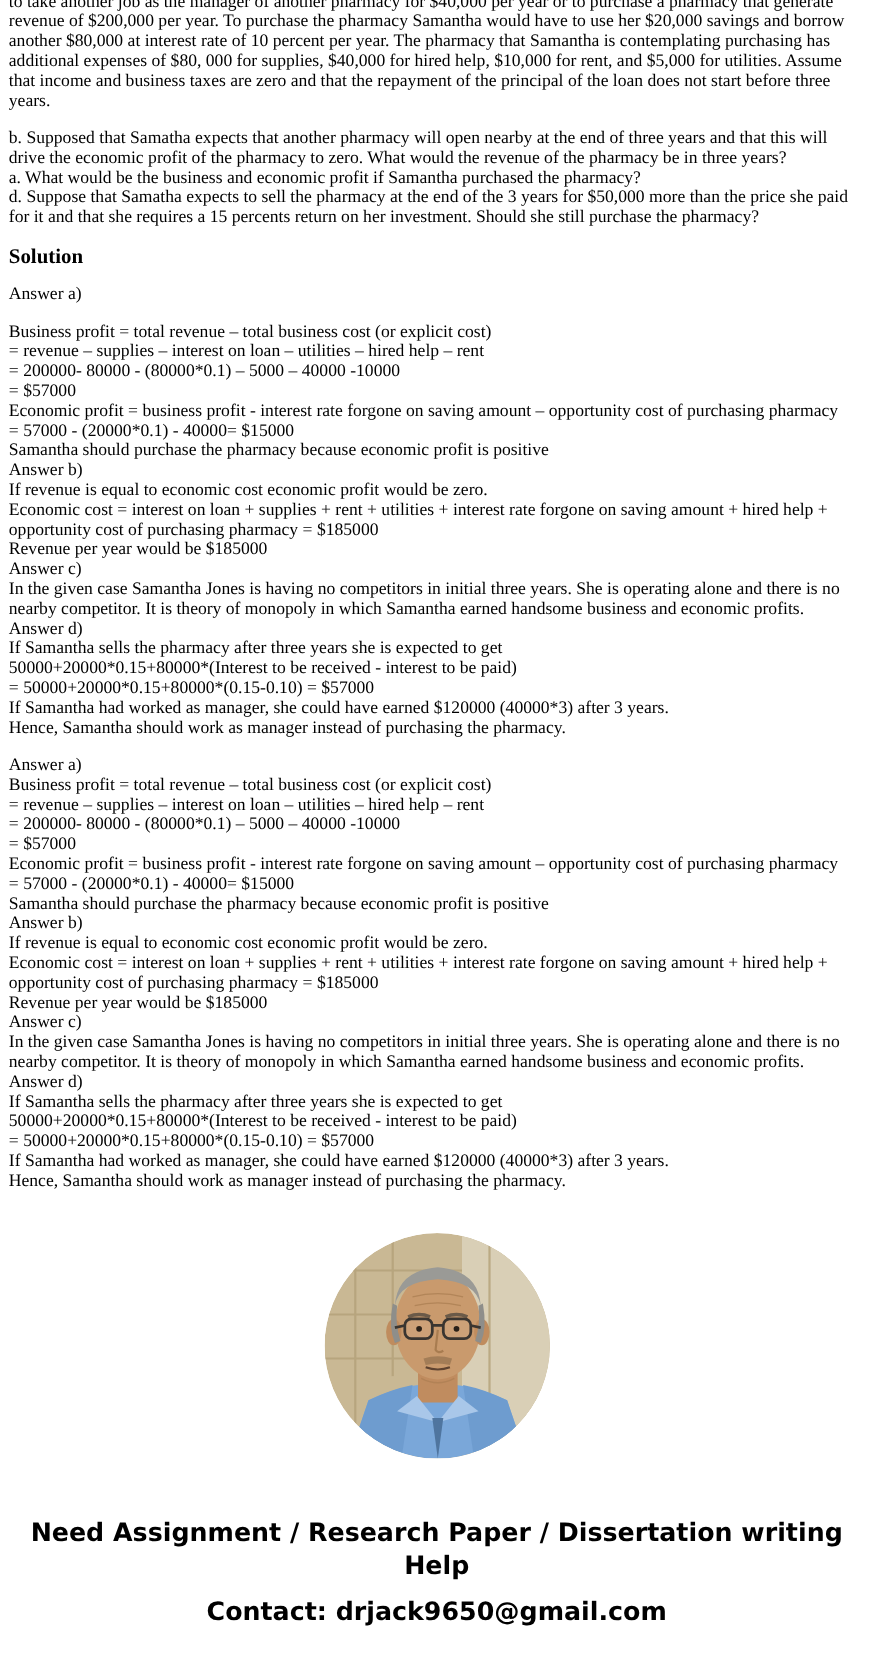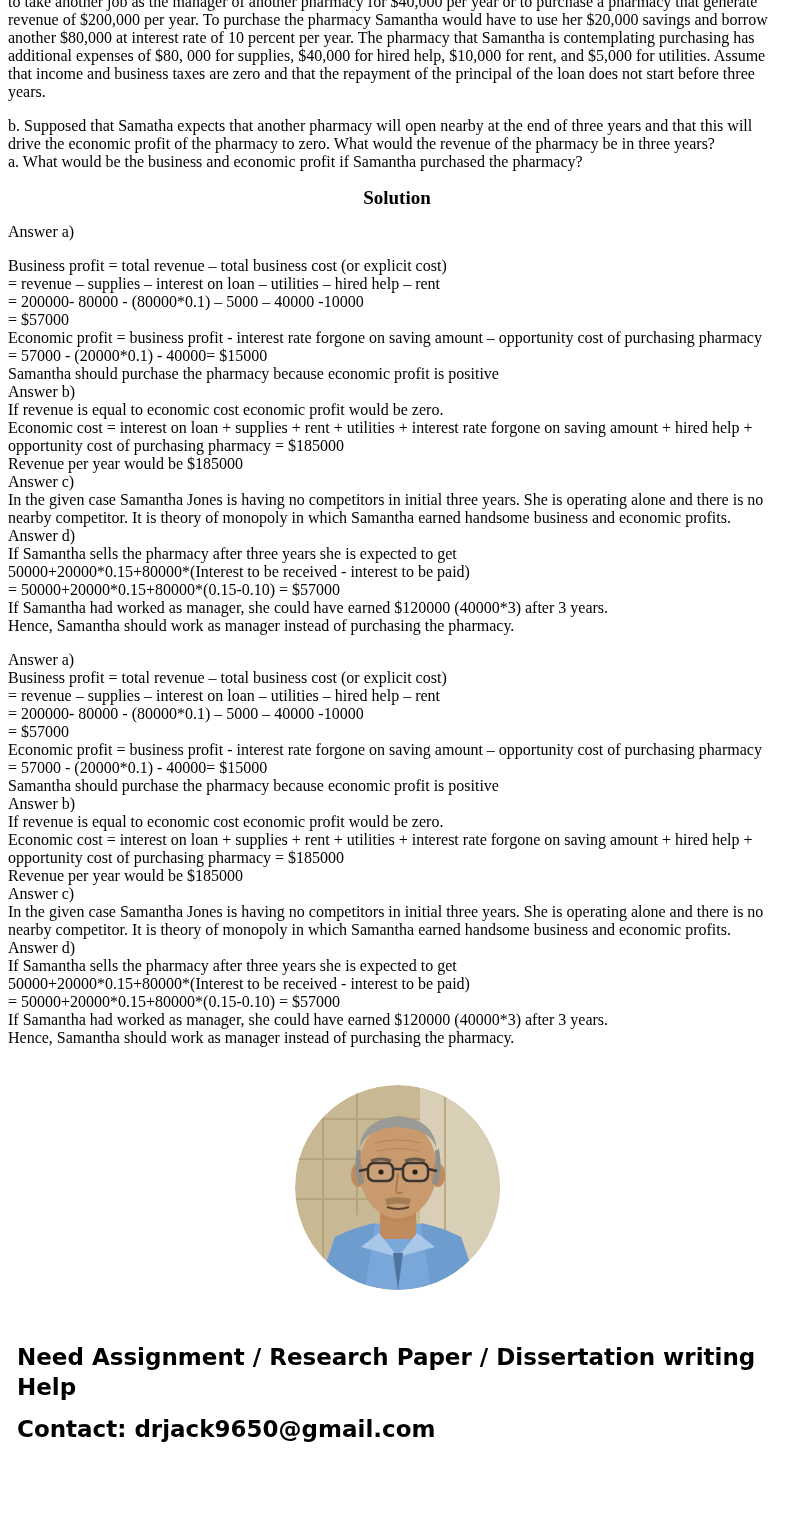--- a/index.html
+++ b/index.html
@@ -26,21 +26,20 @@
   }
   .questions > div, .lines > div, .block2 > div {
     margin: 0;
   }
   h3.solution {
     font-family: "Liberation Serif", serif;
     font-size: 19px;
     line-height: 22px;
     font-weight: bold;
     margin: 16px 0 14px 0;
-    text-align: center;
   }
   .answer-label {
     margin: 14px 0 16px 0;
   }
   .lines {
     margin: 0 0 0 0;
   }
   .block2 {
     margin: 16px 0 0 0;
   }
@@ -48,41 +47,42 @@
     margin: 38px 0 0 0;
     text-align: center;
   }
   .photo-wrap svg {
     display: inline-block;
     border-radius: 50%;
   }
   .footer {
     margin: 48px auto 24px auto;
     max-width: 760px;
-    text-align: left;
+    text-align: center;
     font-family: "DejaVu Sans", sans-serif;
     font-weight: bold;
     font-size: 23px;
     line-height: 30px;
     color: #000000;
   }
   .footer .contact-line {
     margin-top: 12px;
   }
 </style>
 </head>
 <body>
 
 <div class="doc">
 
   <p class="intro">to take another job as the manager of another pharmacy for $40,000 per year or to purchase a pharmacy that generate revenue of $200,000 per year. To purchase the pharmacy Samantha would have to use her $20,000 savings and borrow another $80,000 at interest rate of 10 percent per year. The pharmacy that Samantha is contemplating purchasing has additional expenses of $80, 000 for supplies, $40,000 for hired help, $10,000 for rent, and $5,000 for utilities. Assume that income and business taxes are zero and that the repayment of the principal of the loan does not start before three years.</p>
 
   <div class="questions">
       <div>b. Supposed that Samatha expects that another pharmacy will open nearby at the end of three years and that this will drive the economic profit of the pharmacy to zero. What would the revenue of the pharmacy be in three years?</div>
       <div>a. What would be the business and economic profit if Samantha purchased the pharmacy?</div>
+      <div>d. Suppose that Samatha expects to sell the pharmacy at the end of the 3 years for $50,000 more than the price she paid for it and that she requires a 15 percents return on her investment. Should she still purchase the pharmacy?</div>
     </div>
 
   <h3 class="solution">Solution</h3>
 
   <p class="answer-label">Answer a)</p>
 
   <div class="lines">
       <div>Business profit = total revenue – total business cost (or explicit cost)</div>
       <div>= revenue – supplies – interest on loan – utilities – hired help – rent</div>
       <div>= 200000- 80000 - (80000*0.1) – 5000 – 40000 -10000</div>

